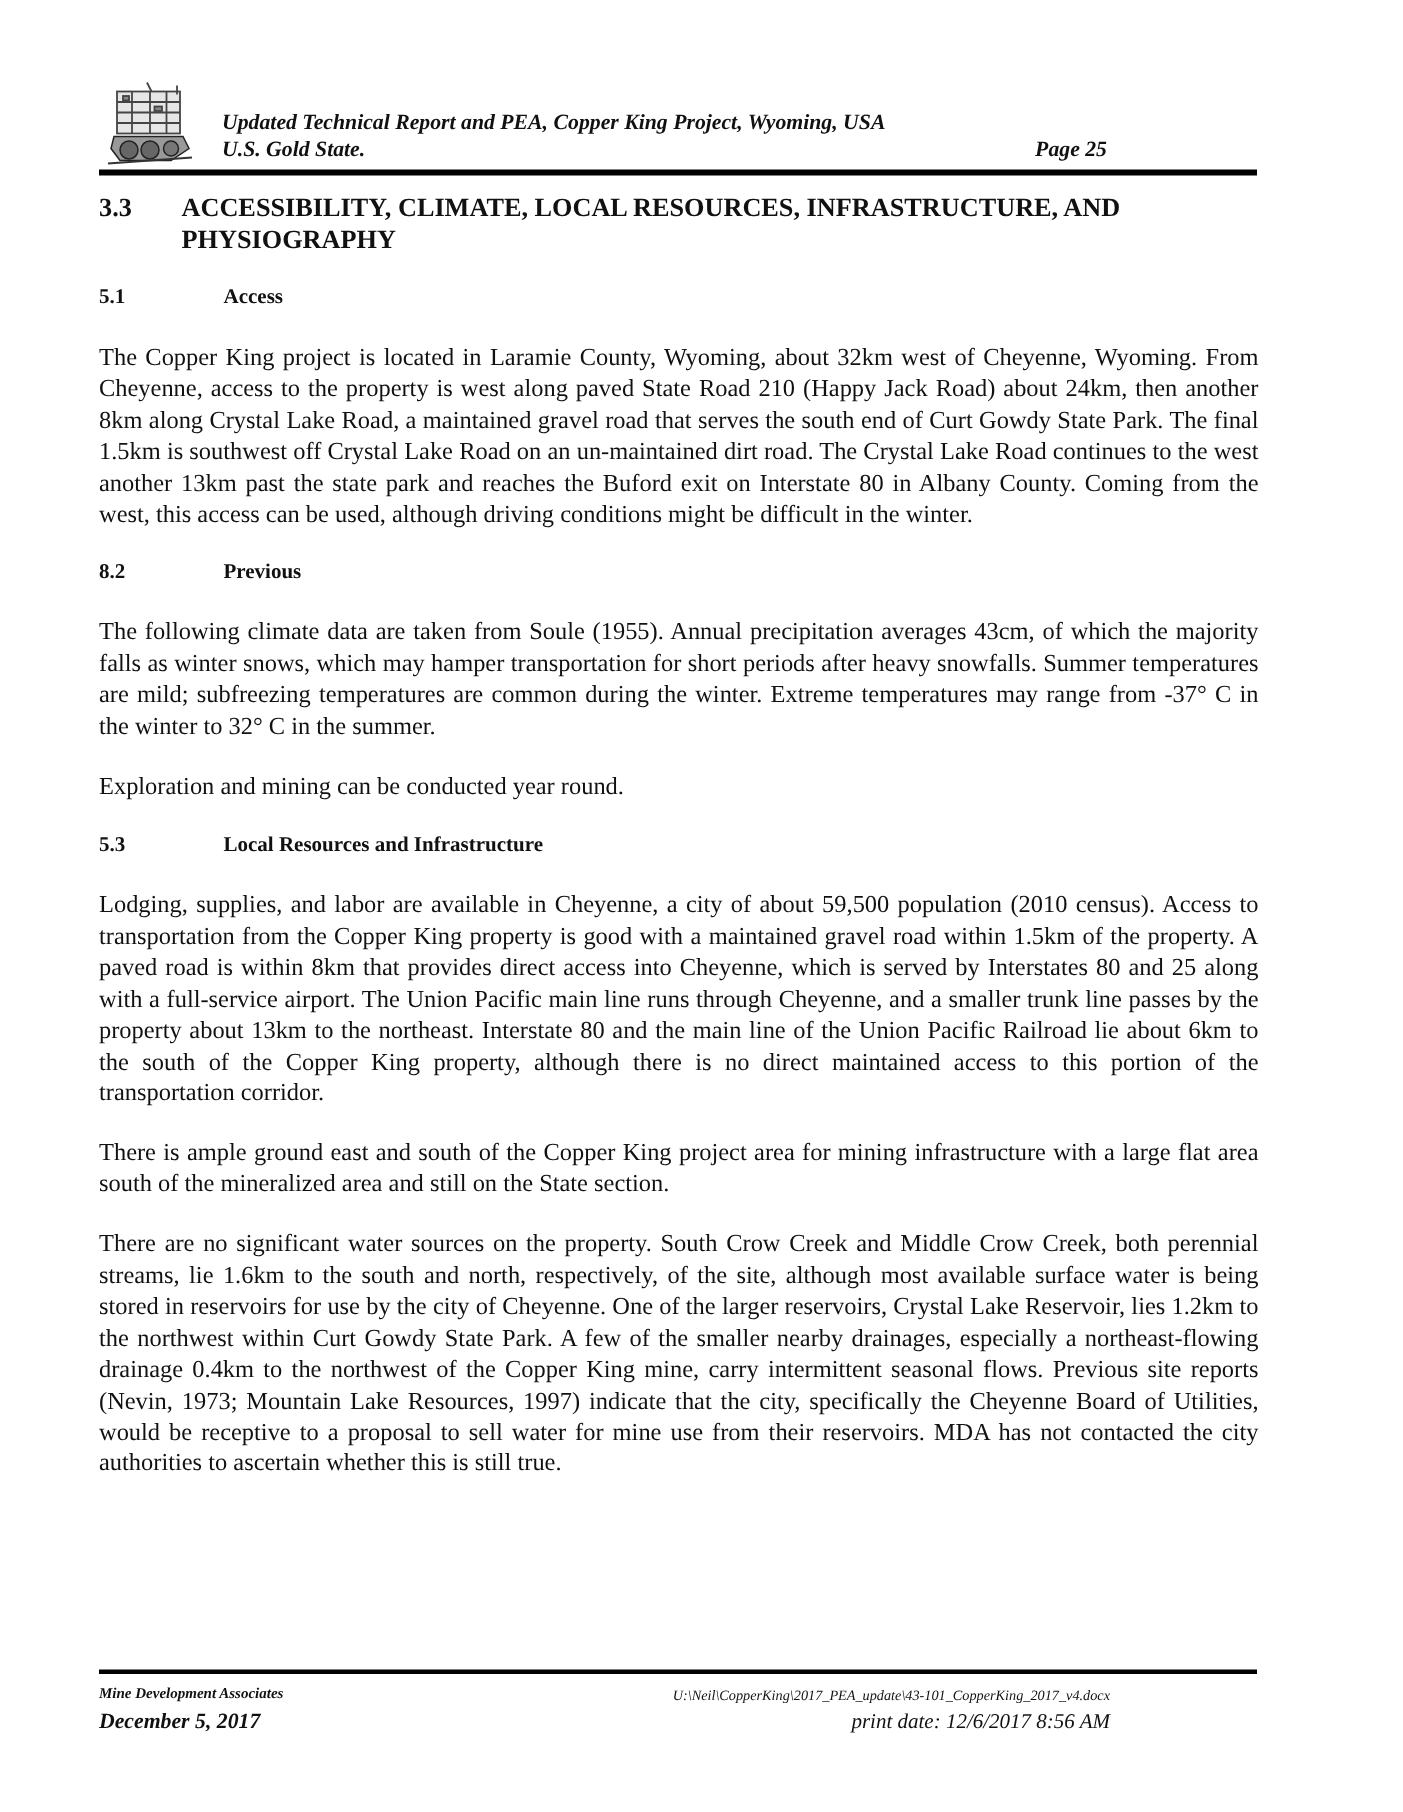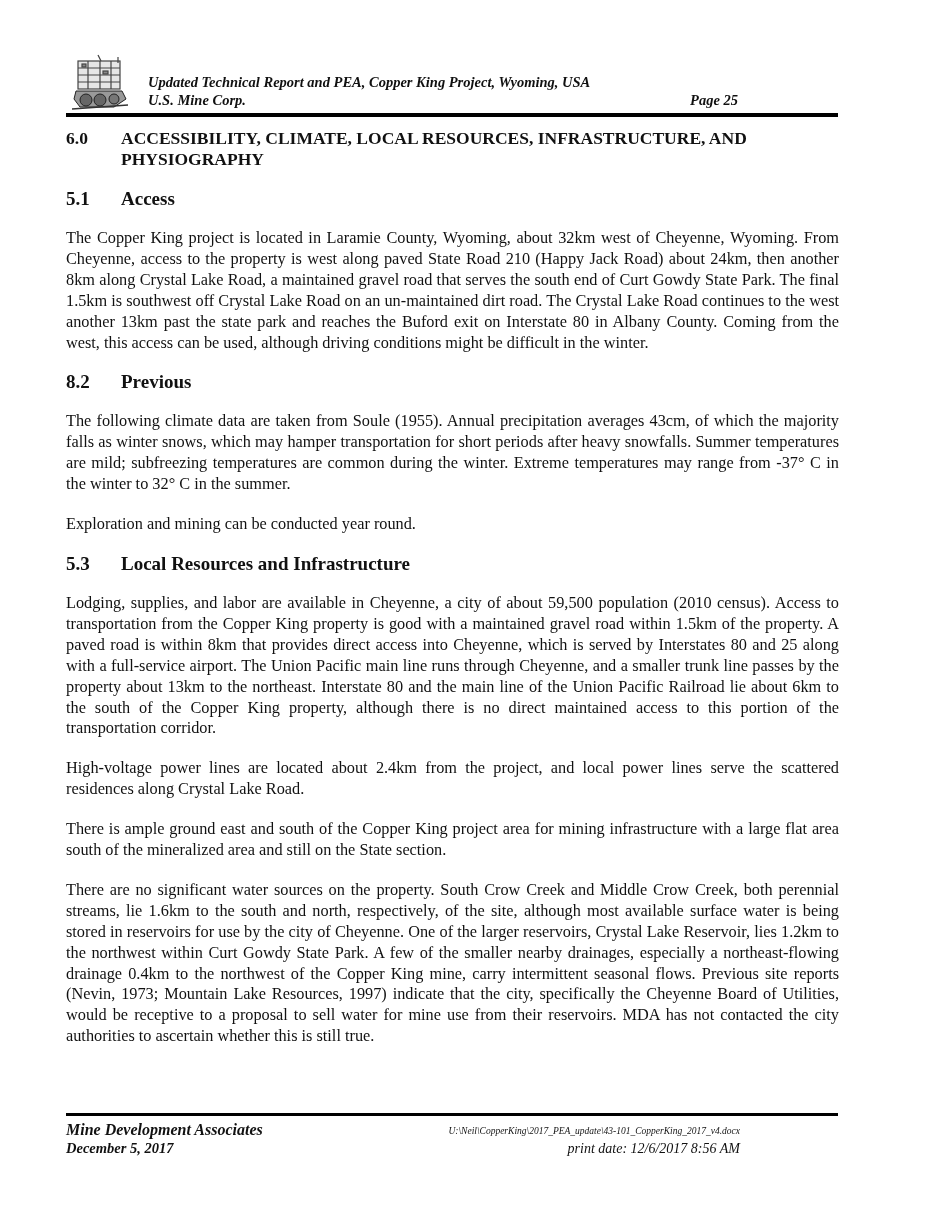--- a/index.html
+++ b/index.html
@@ -10,27 +10,27 @@
   .logo { position: absolute; left: 68px; top: 53px; width: 64px; height: 60px; }
   .hdr-title { position: absolute; left: 148px; top: 73px; font-size: 14.5px; font-style: italic; font-weight: bold; line-height: 18px; }
   .hdr-sub { position: absolute; left: 148px; top: 91px; font-size: 14.5px; font-style: italic; font-weight: bold; line-height: 18px; }
   .hdr-page { position: absolute; right: 99px; top: 91px; font-size: 14.5px; font-style: italic; font-weight: bold; line-height: 18px; }
   .hdr-rule { position: absolute; left: 66px; top: 113px; width: 772px; height: 4px; background: #000; }
 
   
   .content { position: absolute; left: 66px; top: 128px; width: 773px; }
   .h1 { display: flex; font-weight: bold; font-size: 17.5px; line-height: 21px; margin: 0 0 19px 0; }
   .h1 .num { width: 55px; flex: none; }
-  .h2 { display: flex; font-weight: bold; font-size: 19px; line-height: 20px; margin: 16px 0 19px 0; }
+  .h2 { display: flex; font-weight: bold; font-size: 14px; line-height: 20px; margin: 16px 0 19px 0; gap: 28px; }
   .h2 .num { width: 55px; flex: none; }
   p.para { font-size: 16.3px; line-height: 20.9px; text-align: justify; margin: 0 0 19px 0; }
 
   
   .ftr-rule { position: absolute; left: 66px; top: 1113px; width: 772px; height: 3px; background: #000; }
-  .ftr-org { position: absolute; left: 66px; top: 1121px; font-size: 16px; font-style: italic; font-weight: bold; line-height: 18px; }
+  .ftr-org { position: absolute; left: 66px; top: 1121px; font-size: 10px; font-style: italic; font-weight: bold; line-height: 18px; }
   .ftr-date { position: absolute; left: 66px; top: 1139px; font-size: 14.5px; font-style: italic; font-weight: bold; line-height: 18px; }
   .ftr-path { position: absolute; right: 97px; top: 1125px; font-size: 9.5px; font-style: italic; line-height: 12px; }
   .ftr-print { position: absolute; right: 97px; top: 1143px; font-size: 14px; font-style: italic; line-height: 12px; }
 </style>
 </head>
 <body>
 
 <div class="page">
 
   <div class="logo">
@@ -51,28 +51,28 @@
       <g fill="#555" stroke="#222" stroke-width="1">
         <path d="M8 38 L54 38 L58 46 L46 54 L12 54 L6 46 Z" fill="#999"></path>
         <circle cx="18" cy="47" r="6" fill="#666"></circle>
         <circle cx="32" cy="47" r="6" fill="#666"></circle>
         <circle cx="46" cy="46" r="5" fill="#777"></circle>
       </g>
       <path d="M4 56 L60 52" stroke="#333" stroke-width="1.5"></path>
     </svg>
   </div>
   <div class="hdr-title">Updated Technical Report and PEA, Copper King Project, Wyoming, USA</div>
-  <div class="hdr-sub">U.S. Mine Corp.</div>
+  <div class="hdr-sub">U.S. Gold State.</div>
   <div class="hdr-page">Page 25</div>
   <div class="hdr-rule"></div>
 
   <div class="content">
 
     <div class="h1">
-      <span class="num">6.0</span>
+      <span class="num">3.3</span>
       <span>ACCESSIBILITY, CLIMATE, LOCAL RESOURCES, INFRASTRUCTURE, AND PHYSIOGRAPHY</span>
     </div>
 
     <div class="h2">
       <span class="num">5.1</span>
       <span>Access</span>
     </div>
     <p class="para">The Copper King project is located in Laramie County, Wyoming, about 32km west of Cheyenne, Wyoming.  From Cheyenne, access to the property is west along paved State Road 210 (Happy Jack Road) about 24km, then another 8km along Crystal Lake Road, a maintained gravel road that serves the south end of Curt Gowdy State Park.  The final 1.5km is southwest off Crystal Lake Road on an un-maintained dirt road.  The Crystal Lake Road continues to the west another 13km past the state park and reaches the Buford exit on Interstate 80 in Albany County.  Coming from the west, this access can be used, although driving conditions might be difficult in the winter.</p>
 
     <div class="h2">
@@ -80,21 +80,20 @@
       <span>Previous</span>
     </div>
     <p class="para">The following climate data are taken from Soule (1955).  Annual precipitation averages 43cm, of which the majority falls as winter snows, which may hamper transportation for short periods after heavy snowfalls.  Summer temperatures are mild; subfreezing temperatures are common during the winter.  Extreme temperatures may range from -37° C in the winter to 32° C in the summer.</p>
     <p class="para">Exploration and mining can be conducted year round.</p>
 
     <div class="h2">
       <span class="num">5.3</span>
       <span>Local Resources and Infrastructure</span>
     </div>
     <p class="para">Lodging, supplies, and labor are available in Cheyenne, a city of about 59,500 population (2010 census).  Access to transportation from the Copper King property is good with a maintained gravel road within 1.5km of the property.  A paved road is within 8km that provides direct access into Cheyenne, which is served by Interstates 80 and 25 along with a full-service airport.  The Union Pacific main line runs through Cheyenne, and a smaller trunk line passes by the property about 13km to the northeast.  Interstate 80 and the main line of the Union Pacific Railroad lie about 6km to the south of the Copper King property, although there is no direct maintained access to this portion of the transportation corridor.</p>
-    <p class="para">High-voltage power lines are located about 2.4km from the project, and local power lines serve the scattered residences along Crystal Lake Road.</p>
     <p class="para">There is ample ground east and south of the Copper King project area for mining infrastructure with a large flat area south of the mineralized area and still on the State section.</p>
     <p class="para">There are no significant water sources on the property.  South Crow Creek and Middle Crow Creek, both perennial streams, lie 1.6km to the south and north, respectively, of the site, although most available surface water is being stored in reservoirs for use by the city of Cheyenne.  One of the larger reservoirs, Crystal Lake Reservoir, lies 1.2km to the northwest within Curt Gowdy State Park.  A few of the smaller nearby drainages, especially a northeast-flowing drainage 0.4km to the northwest of the Copper King mine, carry intermittent seasonal flows.  Previous site reports (Nevin, 1973; Mountain Lake Resources, 1997) indicate that the city, specifically the Cheyenne Board of Utilities, would be receptive to a proposal to sell water for mine use from their reservoirs.  MDA has not contacted the city authorities to ascertain whether this is still true.</p>
   </div>
 
   <div class="ftr-rule"></div>
   <div class="ftr-org">Mine Development Associates</div>
   <div class="ftr-date">December 5, 2017</div>
   <div class="ftr-path">U:\Neil\CopperKing\2017_PEA_update\43-101_CopperKing_2017_v4.docx</div>
   <div class="ftr-print">print date: 12/6/2017 8:56 AM</div>
 </div>

